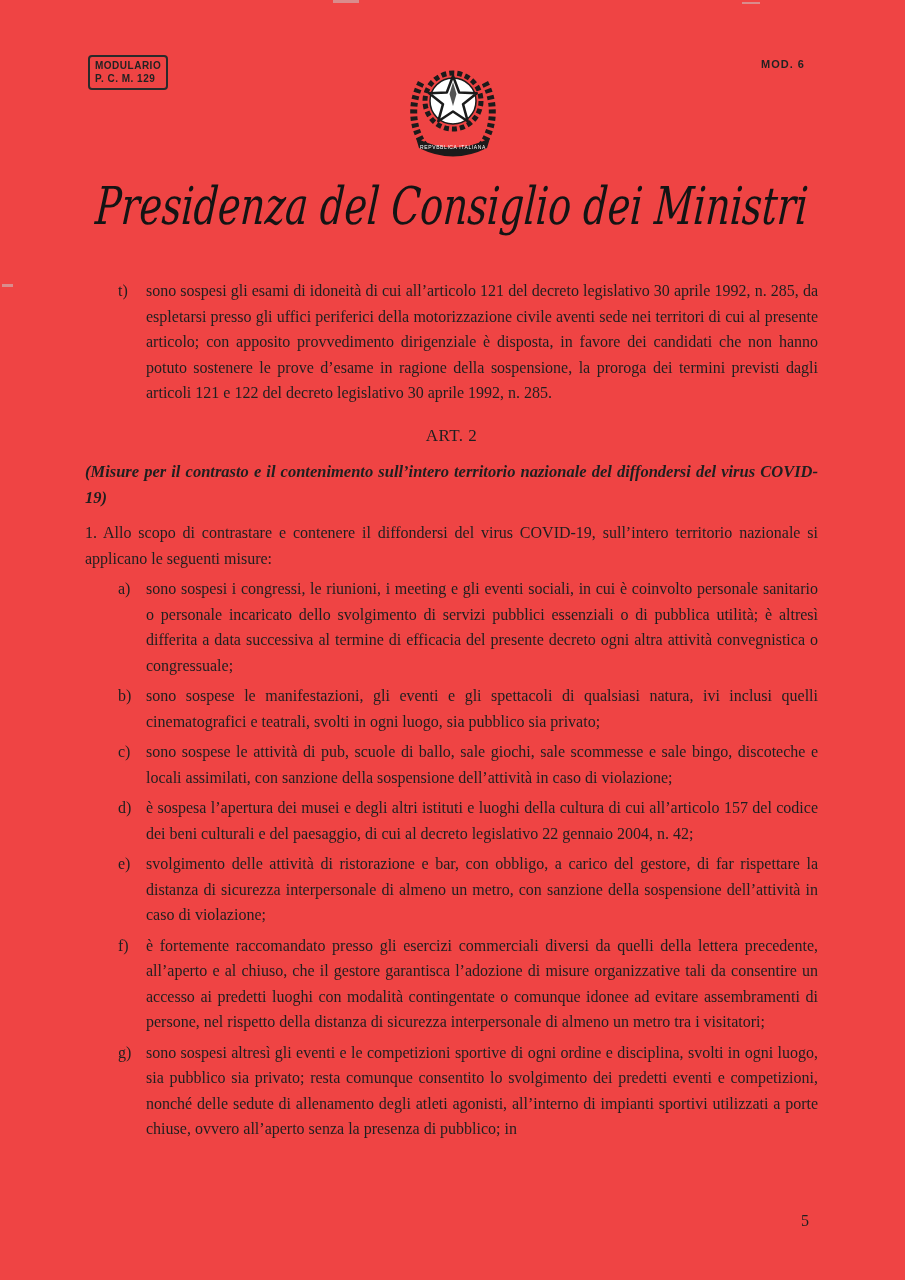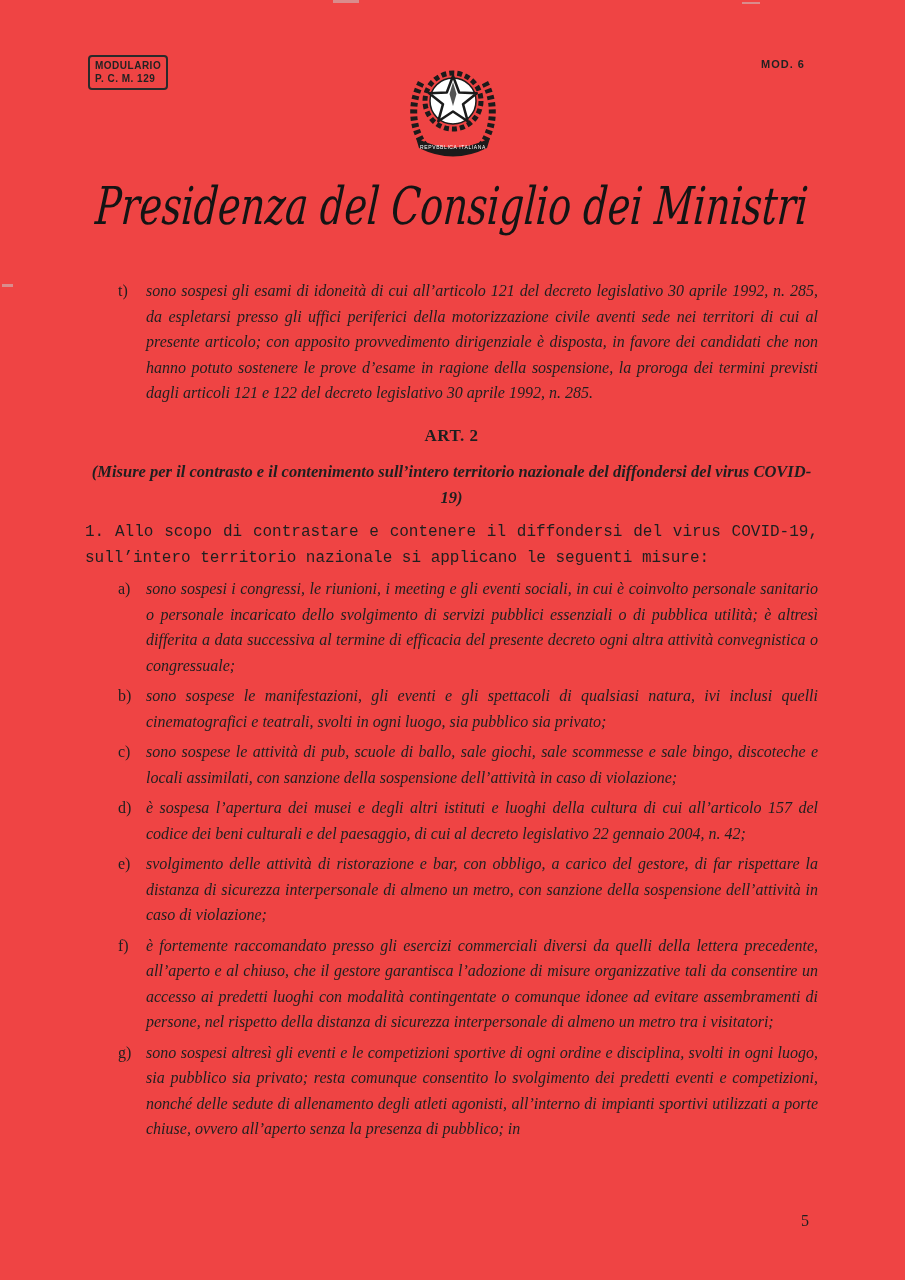--- a/index.html
+++ b/index.html
@@ -66,37 +66,36 @@
     position: absolute;
     left: 85px; top: 278px;
     width: 733px;
     font-size: 16px;
     line-height: 25.5px;
     text-align: justify;
   }
 
   .item { display: flex; margin-left: 33px; margin-top: 5px; }
   .item .lbl { flex: 0 0 28px; }
-  .item .txt { flex: 1; text-align: justify; font-style: italic; }
+  .item .txt { flex: 1; text-align: justify; }
 
   .art-heading {
     text-align: center;
-    font-weight: bold;
+    font-weight: normal;
     font-size: 17px;
     letter-spacing: 0.5px;
     margin: 17px 0 11px 0;
   }
   .art-subtitle {
-    text-align: center;
     font-weight: bold;
     font-style: italic;
     font-size: 16.5px;
     margin: 0 0 10px 0;
   }
-  .intro { margin: 0 0 2px 0; text-align: justify; font-family: Liberation Mono, monospace; }
+  .intro { margin: 0 0 2px 0; text-align: justify; }
 
   .pagenum {
     position: absolute;
     right: 96px; bottom: 50px;
     font-size: 16px;
   }
 </style>
 </head>
 <body>
 

